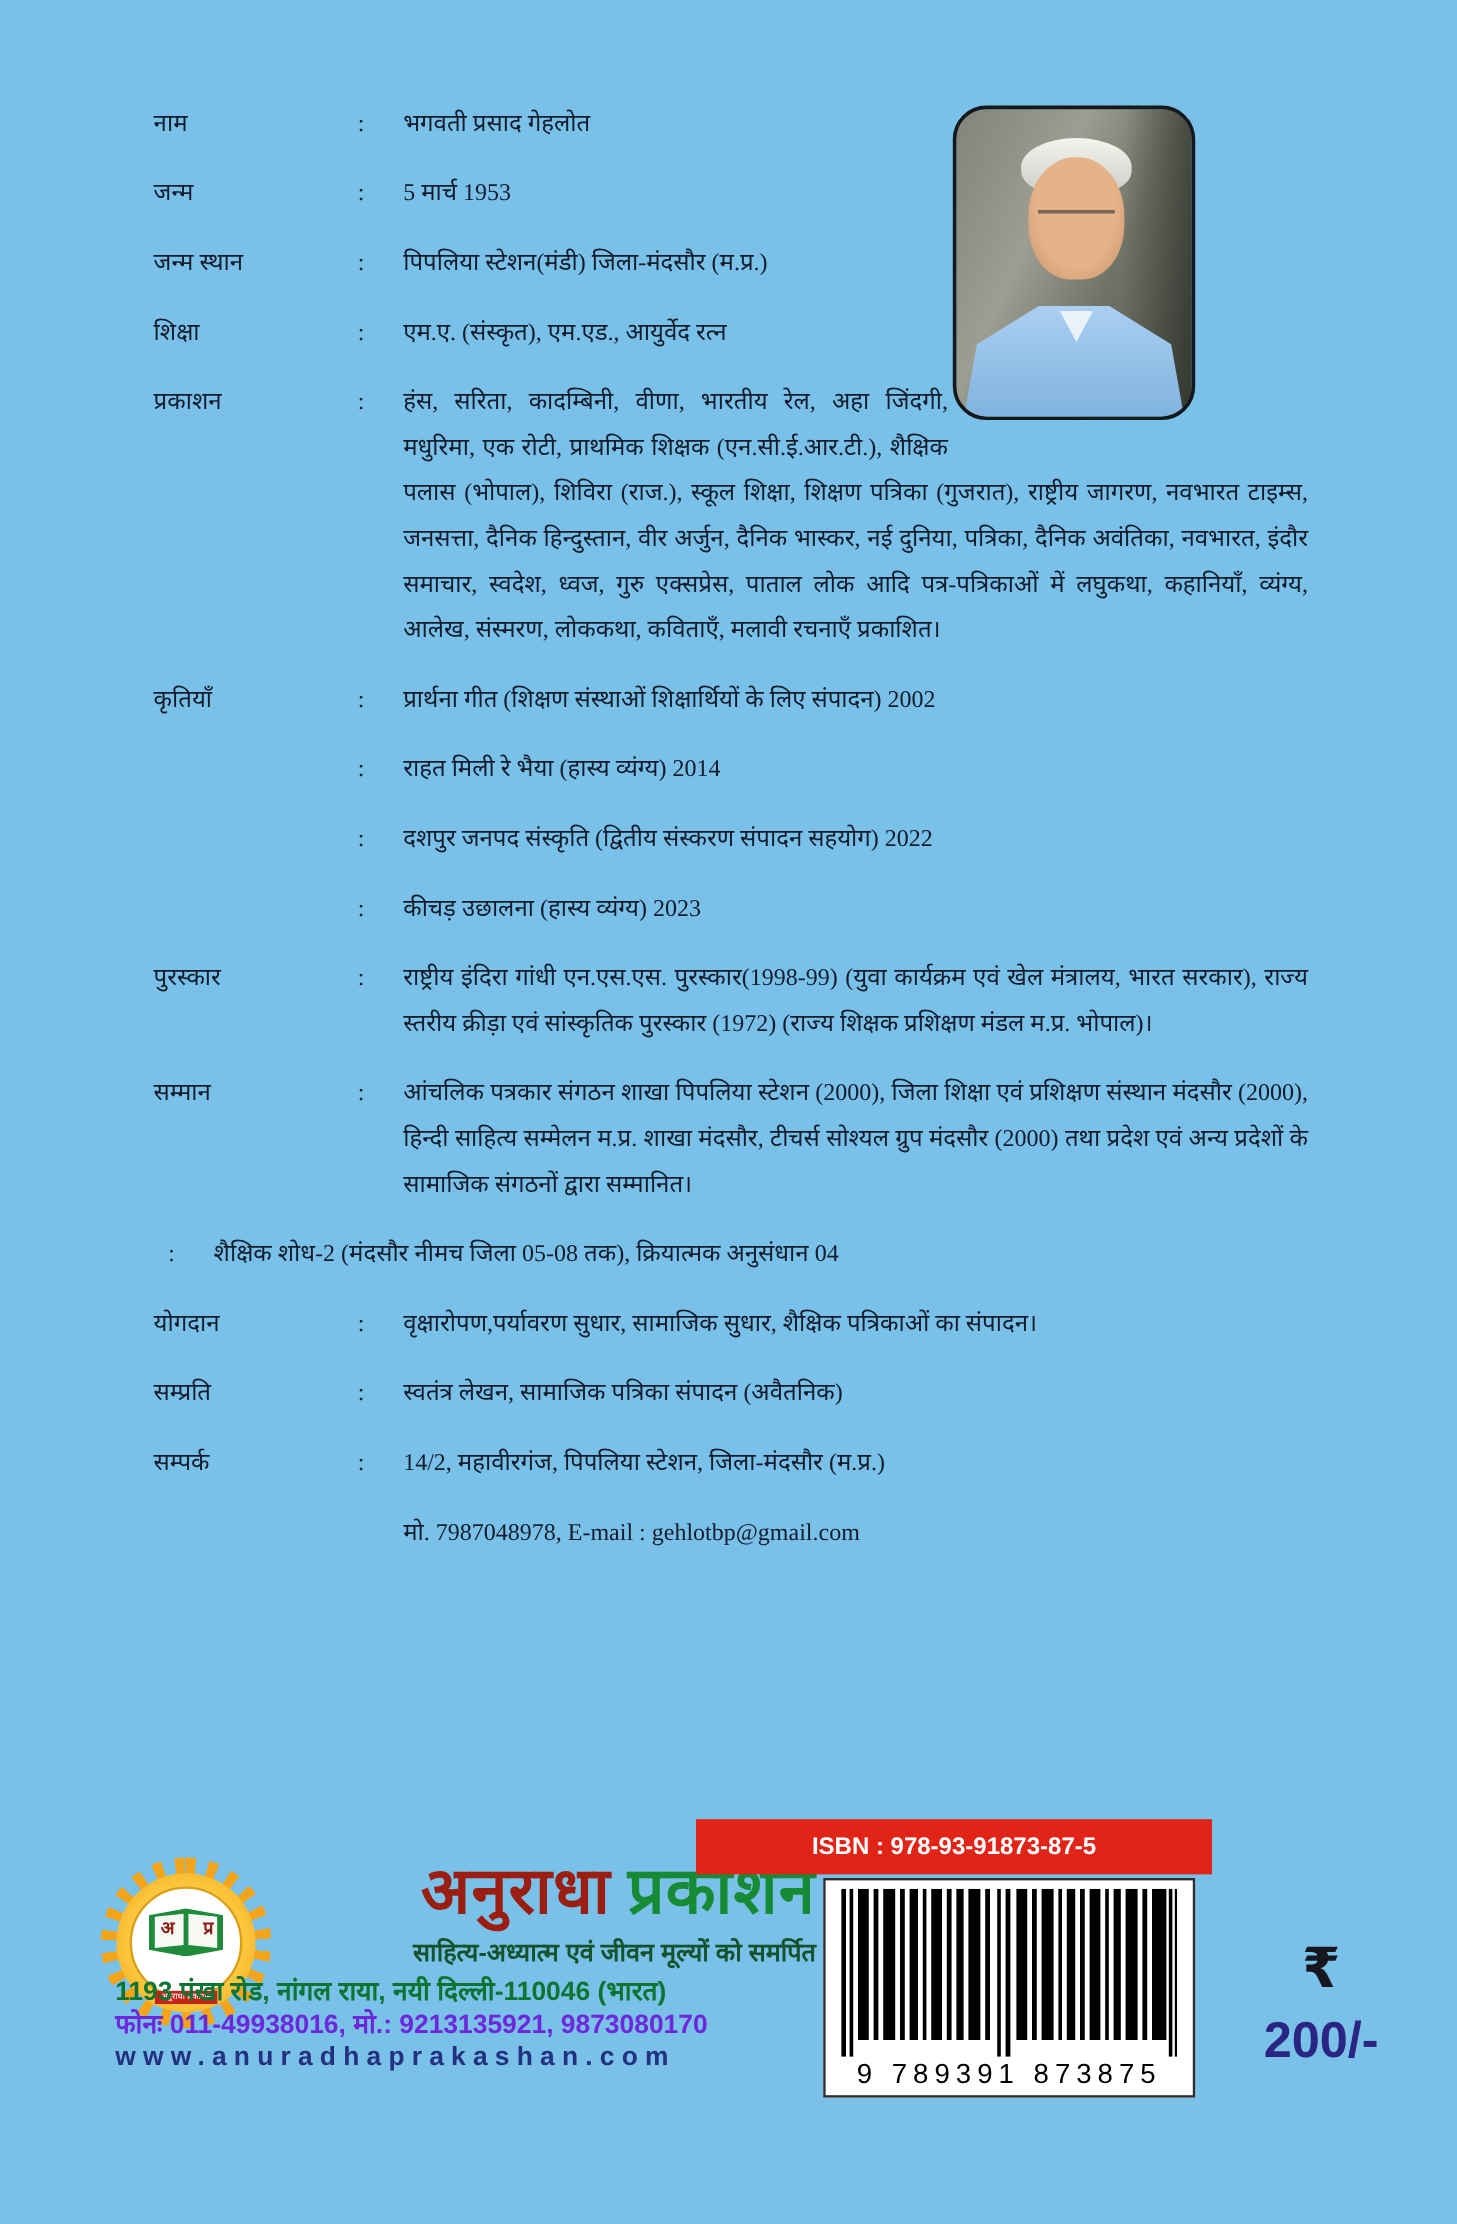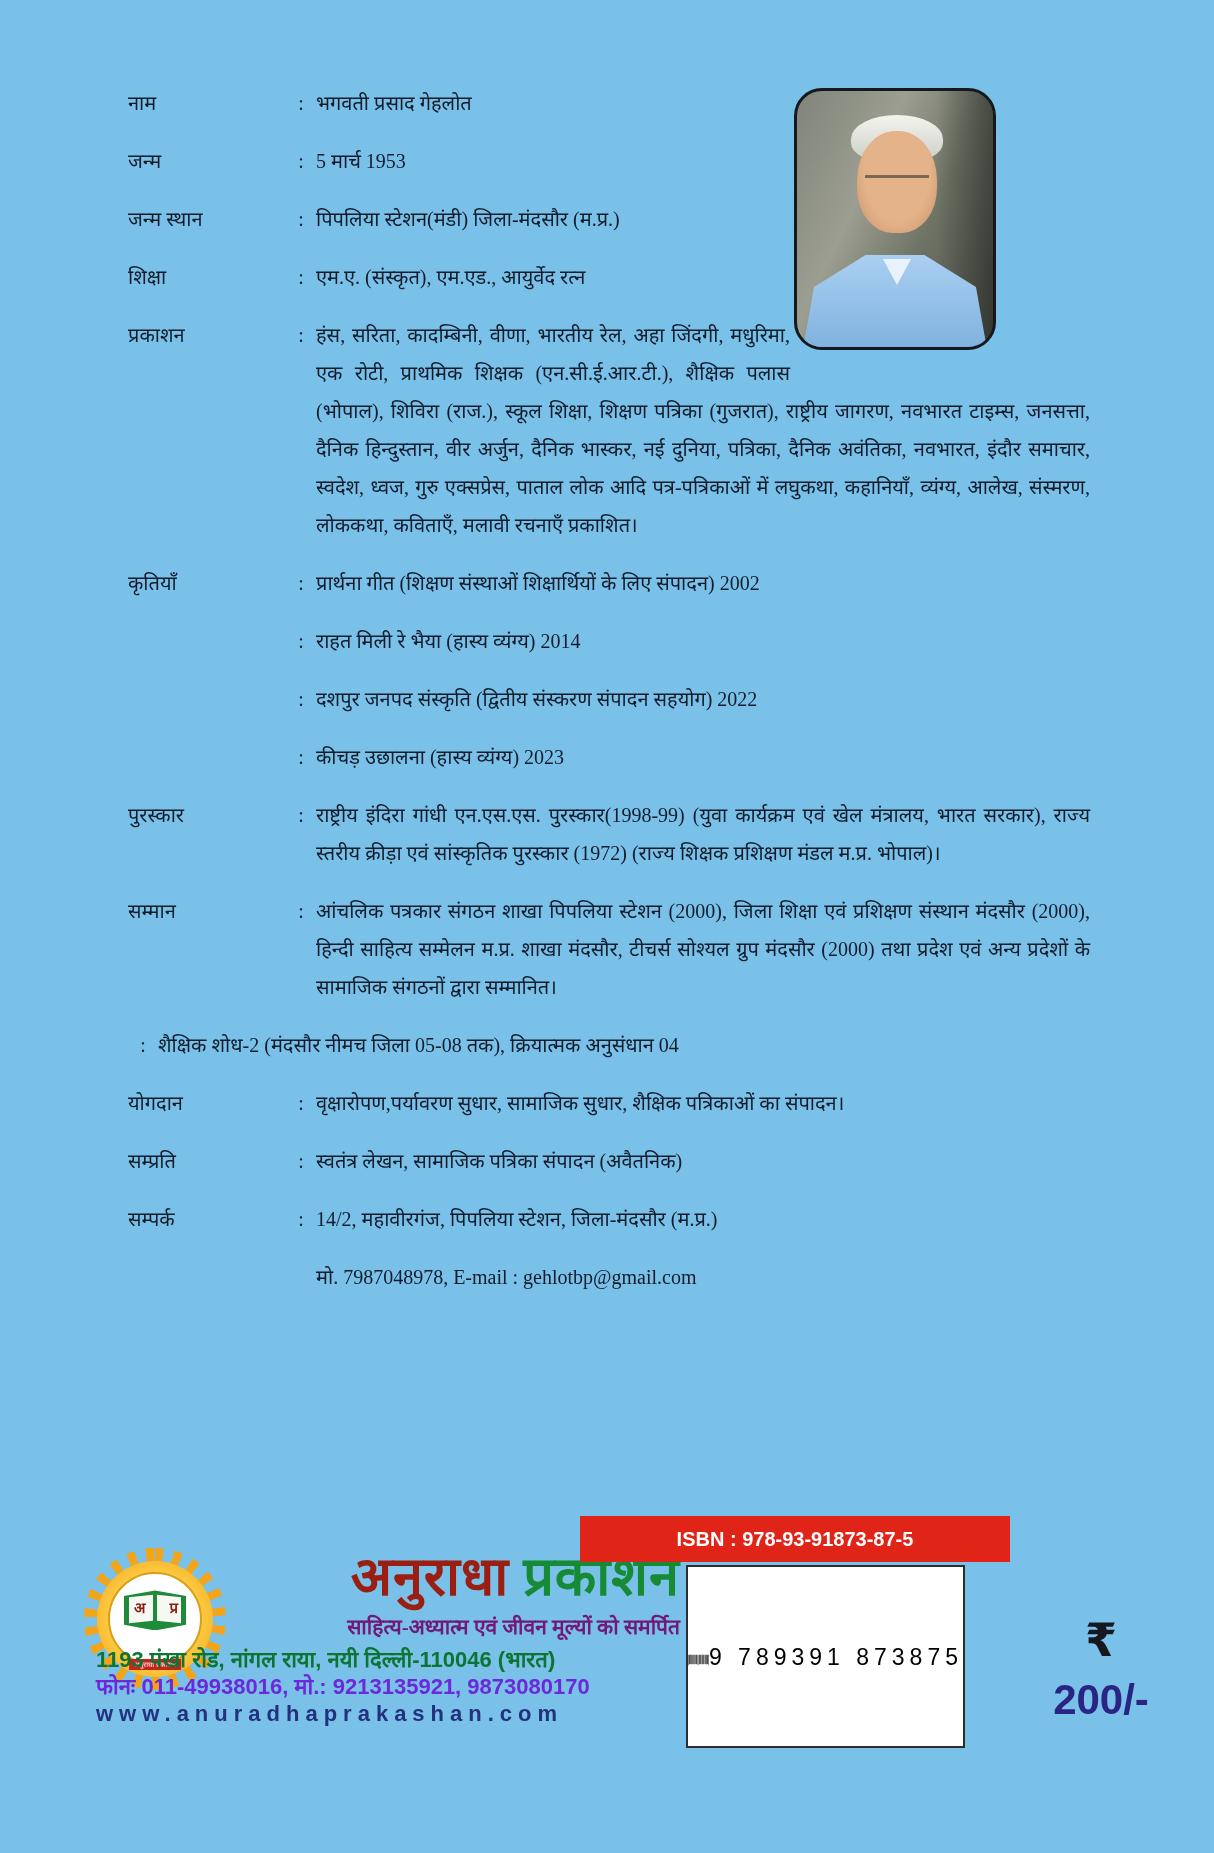--- a/index.html
+++ b/index.html
@@ -8,21 +8,21 @@
     background:#79c1e9;
     font-family:"Liberation Serif","DejaVu Sans",serif;
     color:#141c2c;
   }
 
   
   .bio{position:absolute;left:128px;top:84px;width:962px;}
   .bio-row{display:flex;margin-bottom:20px;font-size:20px;line-height:38px;}
   .bio-label{width:158px;flex:none;}
   .bio-colon{width:30px;flex:none;text-align:center;}
-  .bio-value{flex:1;text-align:justify;}
+  .bio-value{flex:1;text-align:justify;margin-left:20px;}
   .row-prakashan .bio-value::before{content:"";float:right;width:300px;height:40px;}
 
   
   .photo{position:absolute;left:794px;top:88px;width:196px;height:256px;
     border:3px solid #15181c;border-radius:28px;overflow:hidden;
     background:linear-gradient(115deg,#80847a 0%,#9b9e90 35%,#6f7366 62%,#4d5147 100%);}
   .photo-shadow{position:absolute;right:0;top:0;width:56px;height:100%;
     background:linear-gradient(90deg,rgba(0,0,0,0) 0%,rgba(20,24,20,.45) 100%);}
   .photo-hair{position:absolute;left:54px;top:24px;width:92px;height:48px;
     background:linear-gradient(#f4f4ef,#cdcdc6);border-radius:50% 50% 42% 42%;}
@@ -55,36 +55,36 @@
   .logo-banner{position:absolute;left:50%;bottom:20px;transform:translateX(-50%);
     background:#c3251a;color:#fff;font-size:7px;line-height:11px;padding:0 5px;white-space:nowrap;
     font-family:"Liberation Sans","DejaVu Sans",sans-serif;}
 
   .pub-name{position:absolute;left:234px;top:1544px;width:446px;text-align:right;
     font-family:"Liberation Sans","DejaVu Sans",sans-serif;font-weight:bold;font-size:54px;line-height:64px;
     letter-spacing:1px;white-space:nowrap;}
   .pub-name .p1{color:#9b1e12;}
   .pub-name .p2{color:#168a35;margin-left:14px;}
   .pub-tagline{position:absolute;left:234px;top:1612px;width:446px;text-align:right;
-    font-family:Liberation Serif, serif;font-weight:bold;font-size:21px;color:#701a75;}
+    font-family:Liberation Sans, sans-serif;font-weight:bold;font-size:21px;color:#14532d;}
   .pub-contact{position:absolute;left:96px;top:1646px;width:582px;text-align:left;
     font-family:"Liberation Sans","DejaVu Sans",sans-serif;font-weight:bold;
     font-size:22px;line-height:27px;}
   .pc-address{color:#0e7433;}
   .pc-phone{color:#6d28d9;}
   .pc-email{color:#23317e;letter-spacing:1px;}
   .pc-web{color:#23317e;letter-spacing:6px;}
 
   
   .isbn{position:absolute;left:580px;top:1516px;width:430px;height:46px;
     background:#e02418;color:#fff;display:flex;align-items:center;justify-content:center;
     font-family:"Liberation Sans","DejaVu Sans",sans-serif;font-weight:bold;font-size:20px;}
-  .barcode-box{position:absolute;left:686px;top:1565px;width:279px;height:183px;
+  .barcode-box{position:absolute;left:686px;top:1565px;width:310px;height:183px;
     background:#fff;border:2px solid #2e2e2e;box-sizing:border-box;
-    display:flex;flex-direction:row;align-items:center;}
+    display:flex;flex-direction:column;align-items:center;}
   .bars{margin-top:7px;}
   .barcode-digits{font-family:"Liberation Sans","DejaVu Sans",sans-serif;
     font-size:23px;letter-spacing:5px;color:#000;margin-top:1px;white-space:nowrap;}
   .price{position:absolute;left:1026px;top:1614px;width:150px;text-align:center;
     font-family:"Liberation Sans","DejaVu Sans",sans-serif;font-weight:bold;}
   .price-cur{display:block;font-size:46px;line-height:52px;color:#17171f;}
   .price-amt{display:block;font-size:42px;line-height:48px;color:#2a2482;margin-top:10px;}
 </style>
 </head>
 <body>

